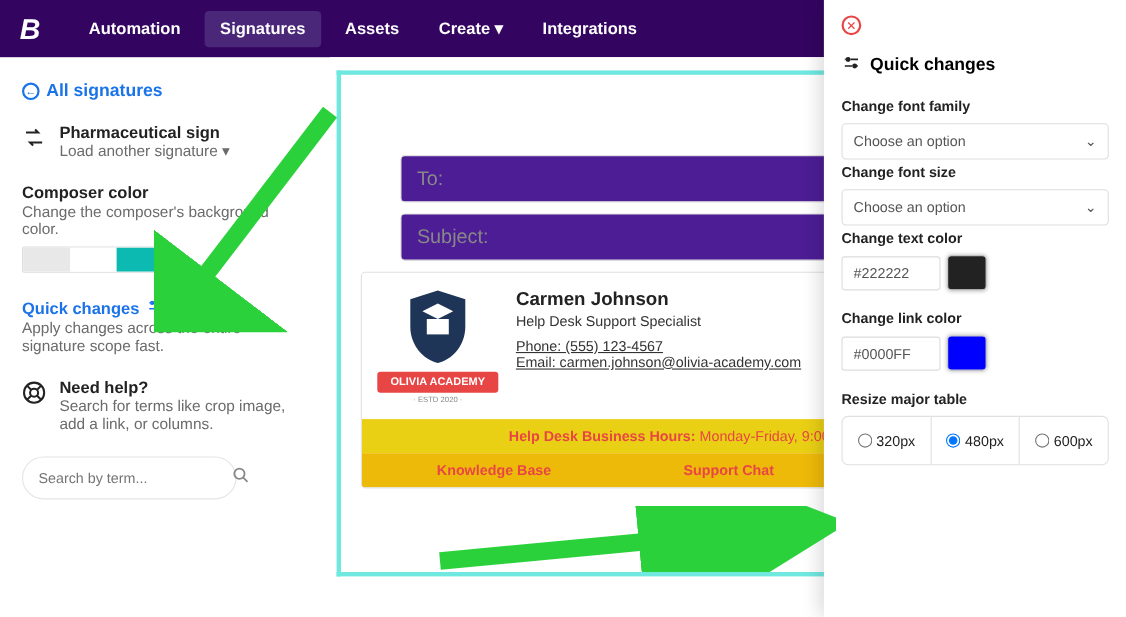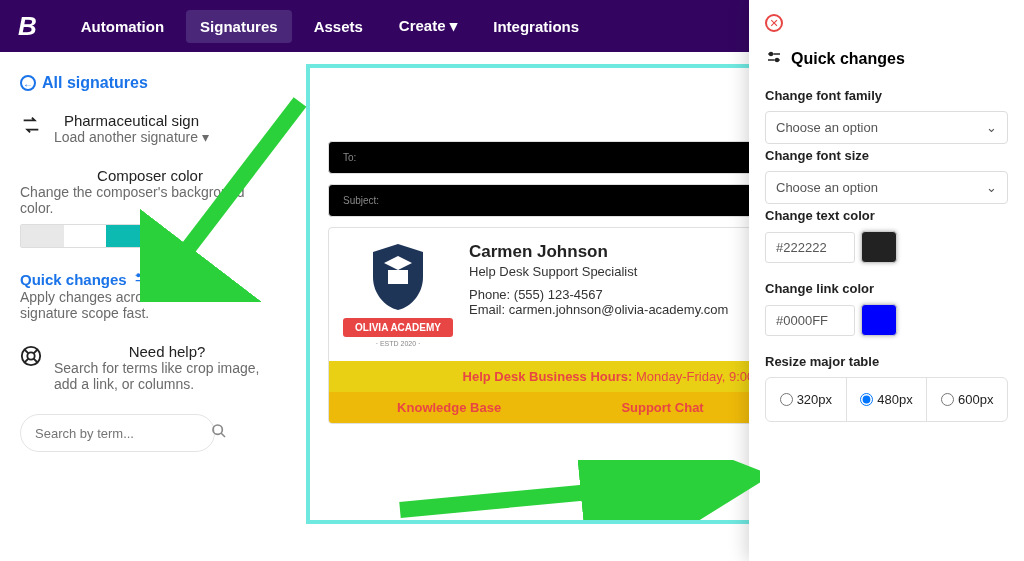--- a/index.html
+++ b/index.html
@@ -13,50 +13,50 @@
 .buy-btn { border: 1px solid #3dd68c; color: #3dd68c; padding: 5px 10px; border-radius: 4px; font-size: 13px; display: flex; align-items: center; gap: 6px; cursor: pointer; }
 
 .main-row { display: flex; height: calc(100% - 52px); }
 .sidebar { width: 300px; padding: 22px 20px; }
 .back-link { color: #1a73e8; font-weight: 700; font-size: 16px; display: flex; align-items: center; gap: 6px; cursor: pointer; margin-bottom: 20px; }
 .circle-arrow { width: 16px; height: 16px; border: 2px solid #1a73e8; border-radius: 50%; display: inline-flex; align-items: center; justify-content: center; font-size: 10px; }
 
 .section { margin-bottom: 22px; }
 .section-row { display: flex; gap: 12px; }
 .section-icon { width: 22px; height: 22px; flex-shrink: 0; margin-top: 2px; }
-.section-title { font-weight: 400; color: #222; font-size: 15px; text-align: center; }
+.section-title { font-weight: 700; color: #222; font-size: 15px; }
 .section-sub { color: #6b6b6b; font-size: 14px; }
 .quick-link { color: #1a73e8; font-weight: 600; font-size: 15px; display: inline-flex; align-items: center; gap: 6px; }
 
 .color-strip { display: flex; width: 130px; height: 24px; border: 1px solid #ddd; border-radius: 2px; overflow: hidden; margin-top: 8px; }
 .color-strip > div { flex: 1; }
 .c1 { background: #e8e8e8; }
 .c2 { background: #fff; }
 .c3 { background: #0dbab1; }
 
 .search-pill { border: 1px solid #e4e4e4; border-radius: 22px; padding: 8px 14px; display: flex; align-items: center; width: 195px; }
 .search-pill input { border: none; outline: none; font-size: 13px; color: #999; flex: 1; background: transparent; }
 
 .canvas { flex: 1; padding: 12px 6px; background: #fff; }
 .canvas-border { border: 4px solid #6fe8e0; border-right: none; min-height: 460px; padding: 18px 18px; }
 .email-actions { display: flex; justify-content: flex-end; gap: 40px; margin-bottom: 16px; }
 .email-action { text-align: center; color: #222; font-size: 13px; }
 .email-action .icn { font-size: 20px; height: 24px; }
 
-.email-field { border: 1px solid #e0e0e0; border-radius: 4px; padding: 10px 14px; margin-bottom: 10px; color: #888; font-size: 10px; background: #000000; }
+.email-field { border: 1px solid #e0e0e0; border-radius: 4px; padding: 10px 14px; margin-bottom: 10px; color: #888; font-size: 18px; background: #4c1d95; margin-left: 36px; }
 
 .sig-card { border: 1px solid #e0e0e0; border-radius: 4px; background: #fff; overflow: hidden; }
 .sig-top { display: flex; padding: 14px; gap: 16px; align-items: flex-start; }
 .sig-logo { width: 110px; text-align: center; }
 .sig-logo .shield { width: 60px; height: 70px; margin: 0 auto 6px; }
 .sig-logo .ribbon { background: #e84545; color: #fff; font-size: 10px; font-weight: 700; padding: 4px 8px; border-radius: 3px; position: relative; }
 .sig-logo .est { font-size: 7px; color: #888; margin-top: 3px; }
 .sig-name { font-weight: 700; font-size: 17px; color: #222; }
 .sig-role { font-size: 13px; color: #333; margin-top: 2px; }
-.sig-line { font-size: 13px; color: #333; margin-top: 8px; }
+.sig-line { font-size: 13px; color: #333; margin-top: 8px; text-decoration: underline; }
 
 .sig-bar1 { background: #ead014; color: #e84545; padding: 8px 14px; font-size: 13px; text-align: center; }
 .sig-bar1 b { font-weight: 700; }
 .sig-bar2 { background: #eeba09; color: #e84545; padding: 8px; display: flex; justify-content: space-around; font-weight: 700; font-size: 13px; }
 
 
 .rpanel { position: absolute; top: 0; right: 0; width: 275px; height: 100%; background: #fff; box-shadow: -2px 0 18px rgba(0,0,0,0.18); padding: 14px 16px; overflow-y: auto; }
 .close-x { color: #e84545; border: 2px solid #e84545; width: 18px; height: 18px; border-radius: 50%; display: flex; align-items: center; justify-content: center; font-size: 11px; cursor: pointer; margin-bottom: 16px; }
 .rpanel h3 { font-size: 16px; font-weight: 800; margin-bottom: 18px; display: flex; align-items: center; gap: 8px; }
 .rlabel { font-weight: 700; font-size: 13px; color: #222; margin-bottom: 8px; }

